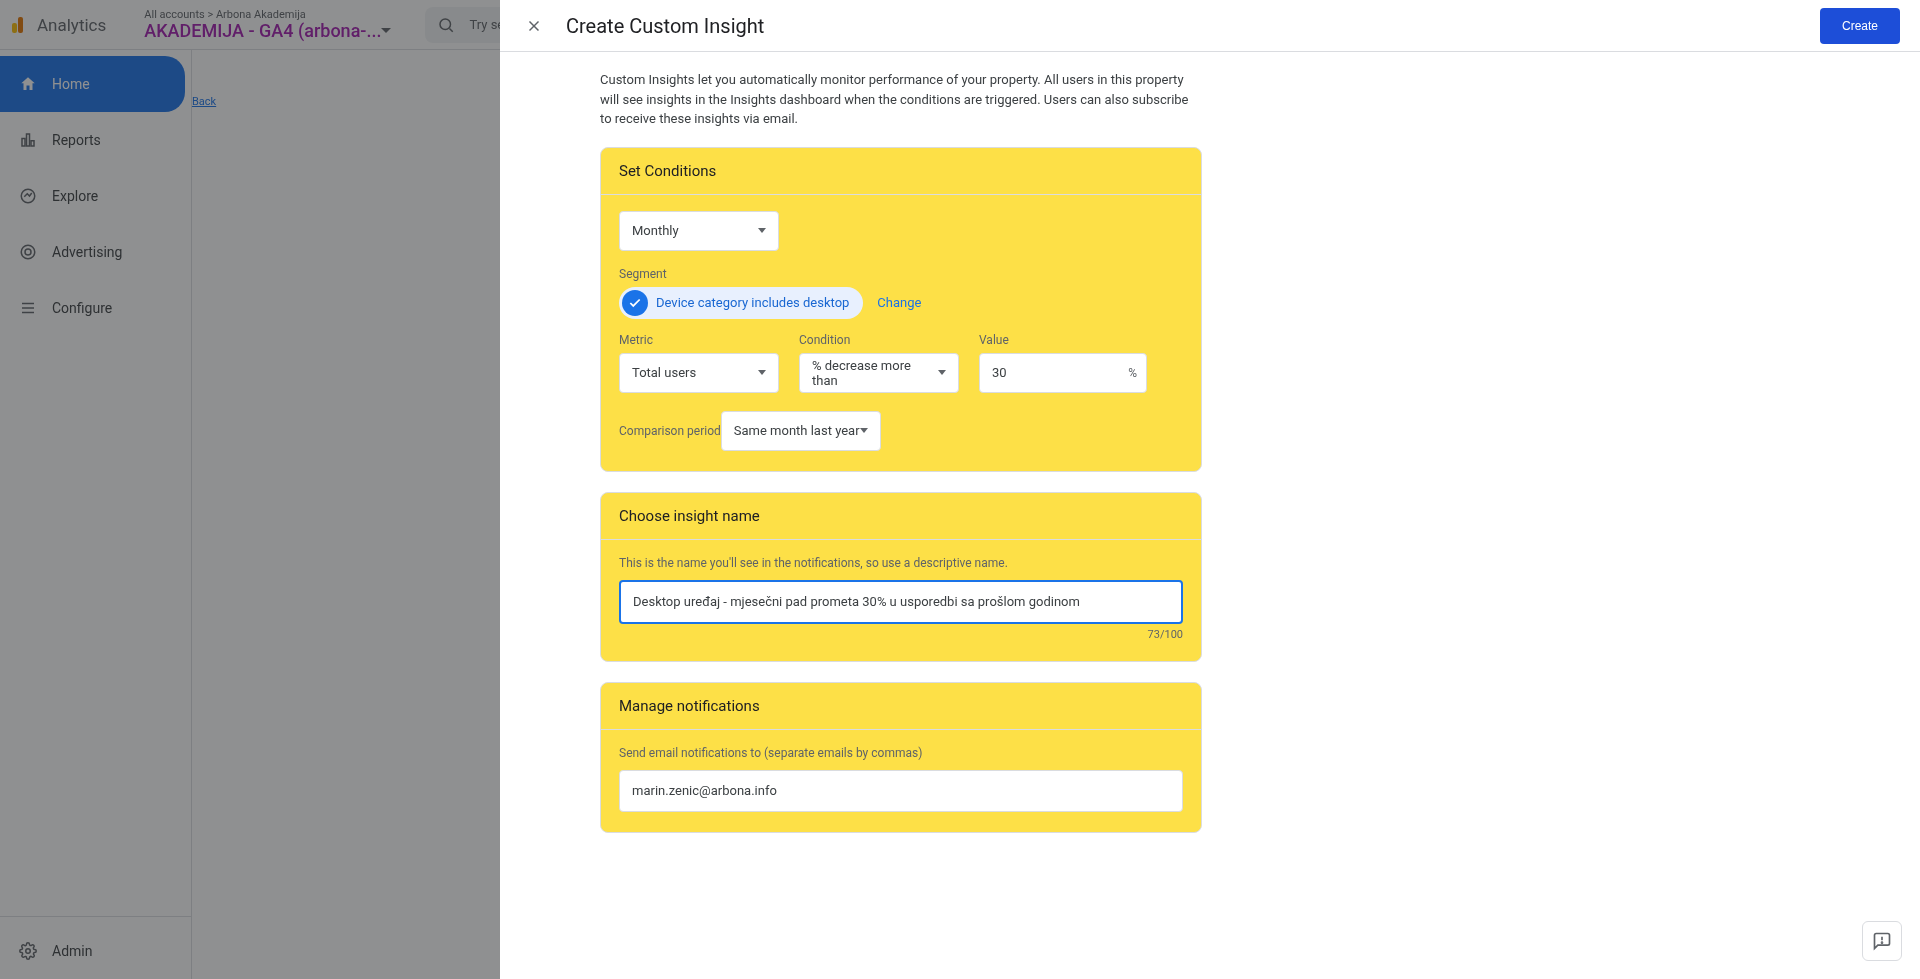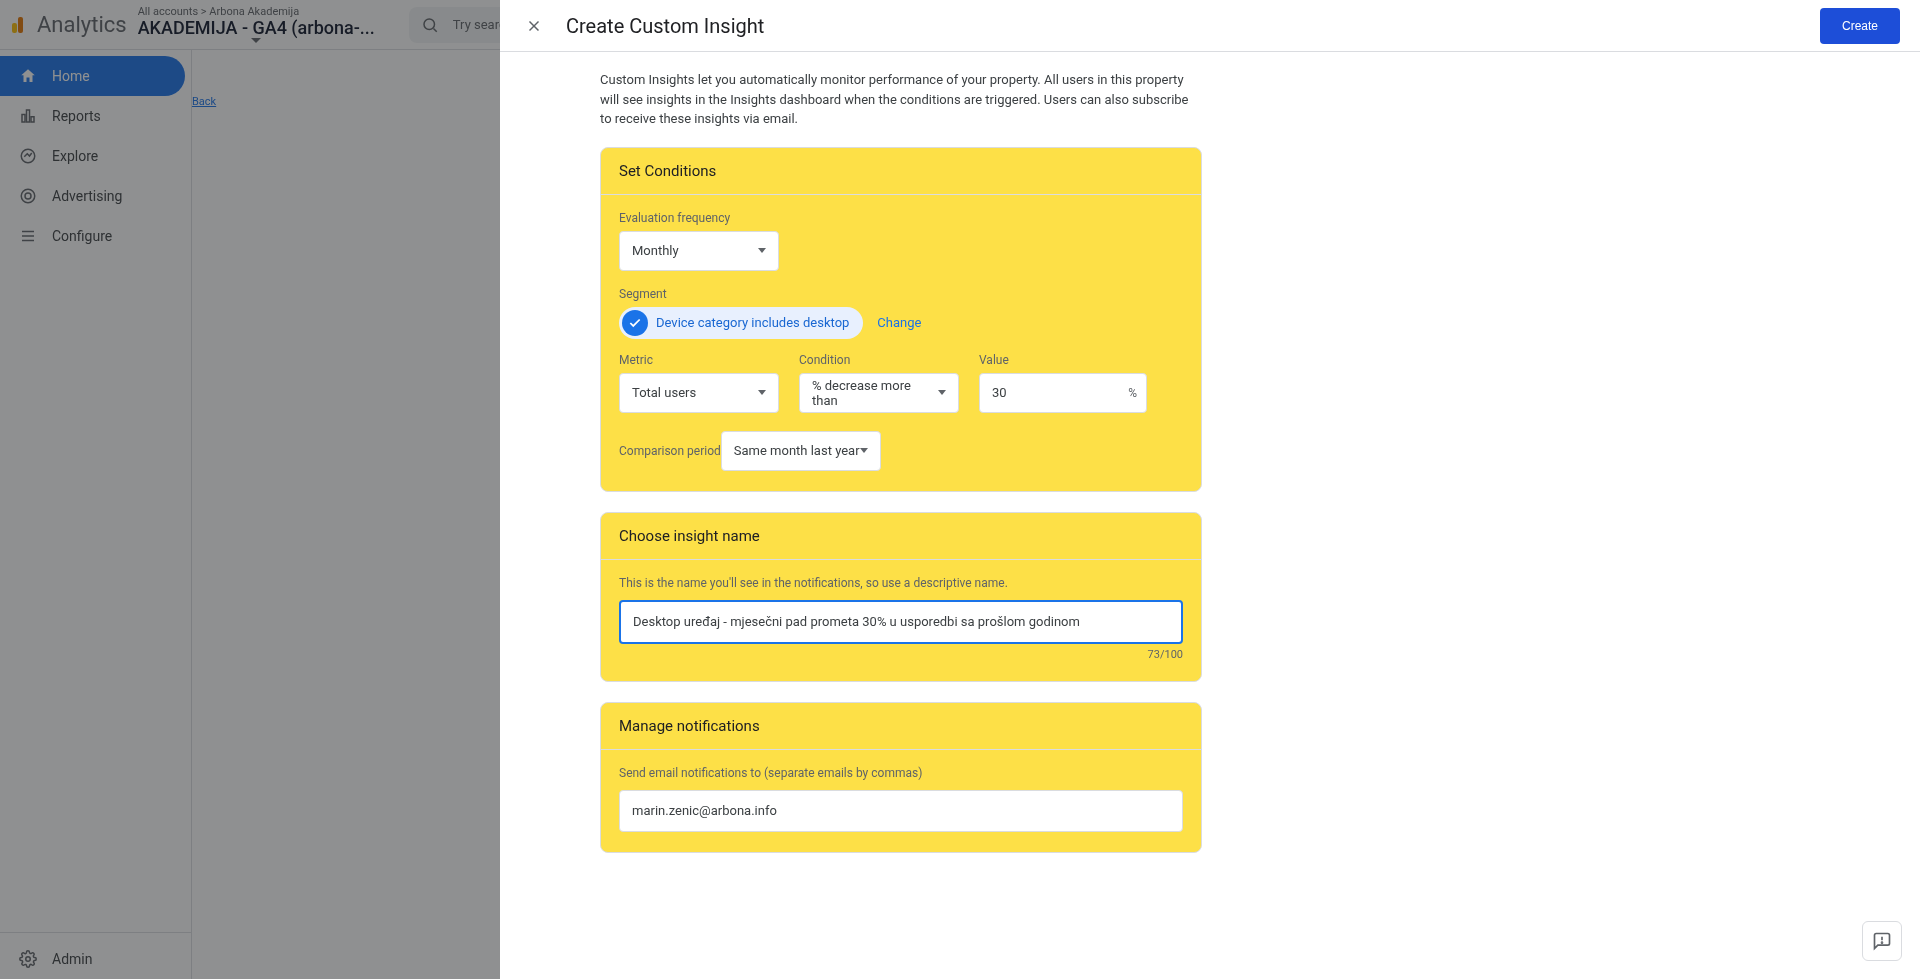--- a/index.html
+++ b/index.html
@@ -24,43 +24,43 @@
       border-bottom: 1px solid #dadce0;
       background: #fff;
     }
     .ga-logo {
       display: flex; align-items: flex-end; gap: 1px;
       margin-left: 4px; margin-right: 6px;
     }
     .ga-logo .bar1 { width: 5px; height: 10px; background: #fbbc04; border-radius: 2px; }
     .ga-logo .bar2 { width: 5px; height: 16px; background: #e37400; border-radius: 2px; }
     .brand {
-      font-size: 22px; color: #5f6368; margin-right: 3px;
+      font-size: 17px; color: #5f6368; margin-right: 30px;
     }
     .breadcrumbs { display: flex; flex-direction: column; line-height: 1.1; margin-right: 10px;}
     .crumb-top { font-size: 11px; color: #5f6368; }
-    .crumb-main { display:flex; align-items:center; font-size: 18px; font-weight: 500; color: #0f172a; flex-direction: column; }
+    .crumb-main { display:flex; align-items:center; font-size: 18px; font-weight: 500; color: #a21caf; }
     .chevron-down { width:0;height:0;border-left:5px solid transparent;border-right:5px solid transparent;border-top:5px solid #5f6368;}
     .search-box {
       display:flex; align-items:center; gap:14px;
       height: 36px; width: 540px;
       background: #f1f3f4; border-radius: 8px; padding: 0 12px;
       color: #5f6368; margin-left: 16px;
     }
     .search-icon svg { width:18px; height:18px; display:block; }
 
     .left-rail {
       position: absolute; top: 50px; bottom: 0; left: 0; width: 192px;
       background: #fff; border-right: 1px solid #dadce0;
       display: flex; flex-direction: column; padding-top: 6px;
     }
     .nav-list { list-style: none; padding: 0 6px 0 0; }
     .nav-item {
       display: flex; align-items: center; gap: 14px;
-      height: 40px; padding: 0 18px; color: #3c4043;
+      height: 56px; padding: 0 18px; color: #3c4043;
       border-radius: 0 20px 20px 0; cursor: pointer;
       font-size: 14px;
     }
     .nav-item.active { background: #1a73e8; color: #fff; }
     .nav-item .nav-icon { width: 20px; display:flex; justify-content:center; }
     .nav-item svg { width:18px; height:18px; }
     .nav-spacer { flex: 1; }
     .nav-admin { border-top: 1px solid #dadce0; padding-top: 6px; }
 
     .content-back {
@@ -274,21 +274,20 @@
     <button class="create-btn">Create</button>
   </div>
 
   <div class="panel-body">
     <div class="content-col">
       <p class="intro">Custom Insights let you automatically monitor performance of your property. All users in this property will see insights in the Insights dashboard when the conditions are triggered. Users can also subscribe to receive these insights via email.</p>
 
       <div class="card">
         <div class="card-head">Set Conditions</div>
         <div class="card-body">
-          <span class="field-label">Evaluation frequency</span>
           <div class="select-box w160">
             <span>Monthly</span>
             <span class="arrow"></span>
           </div>
 
           <div style="margin-top:16px;">
             <span class="field-label">Segment</span>
             <div class="segment-chip-row">
               <div class="chip">
                 <span class="check">

